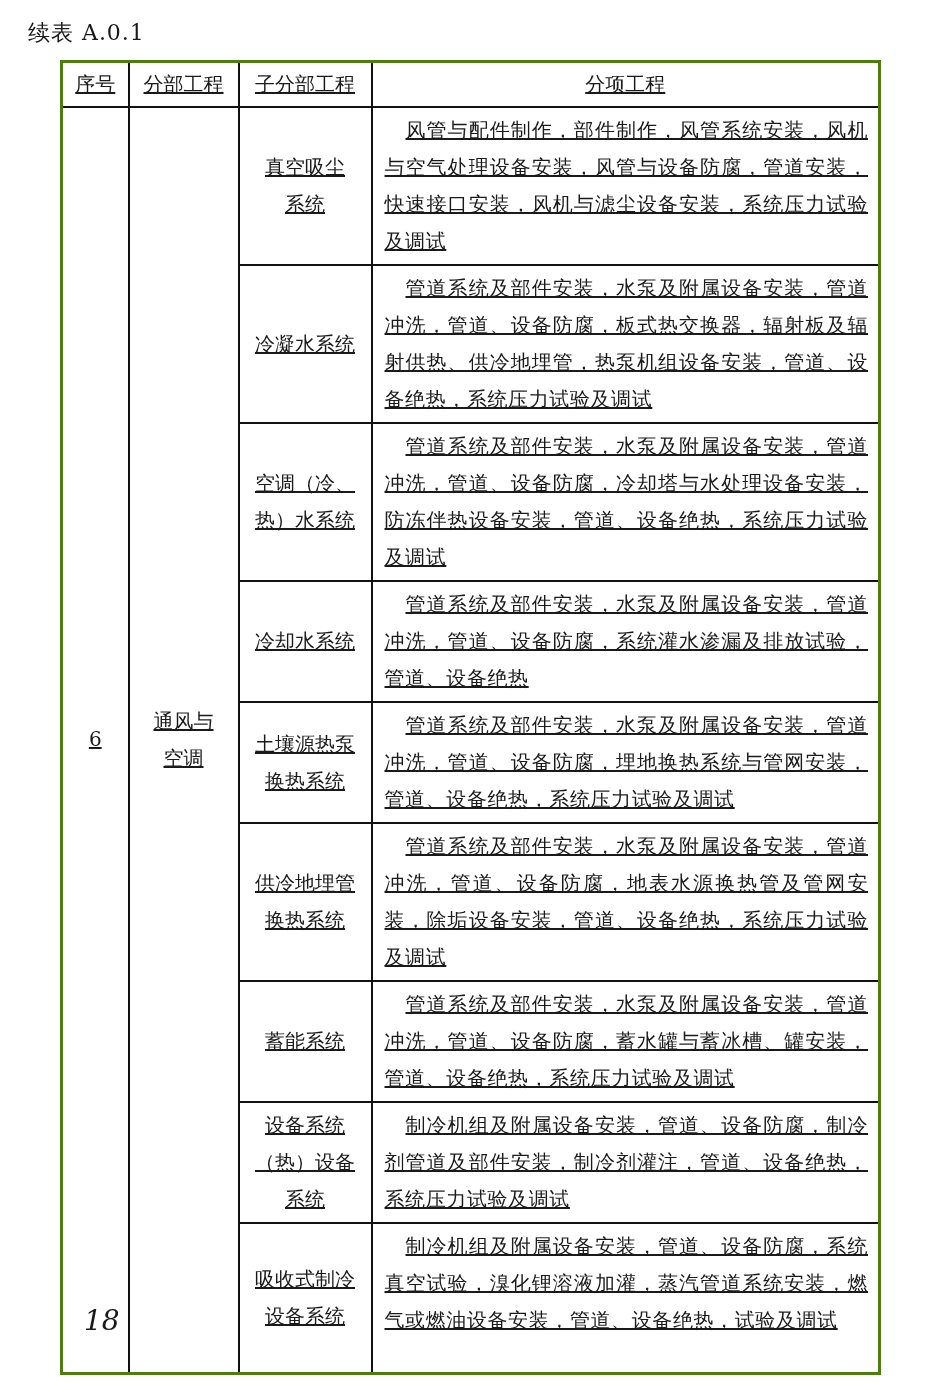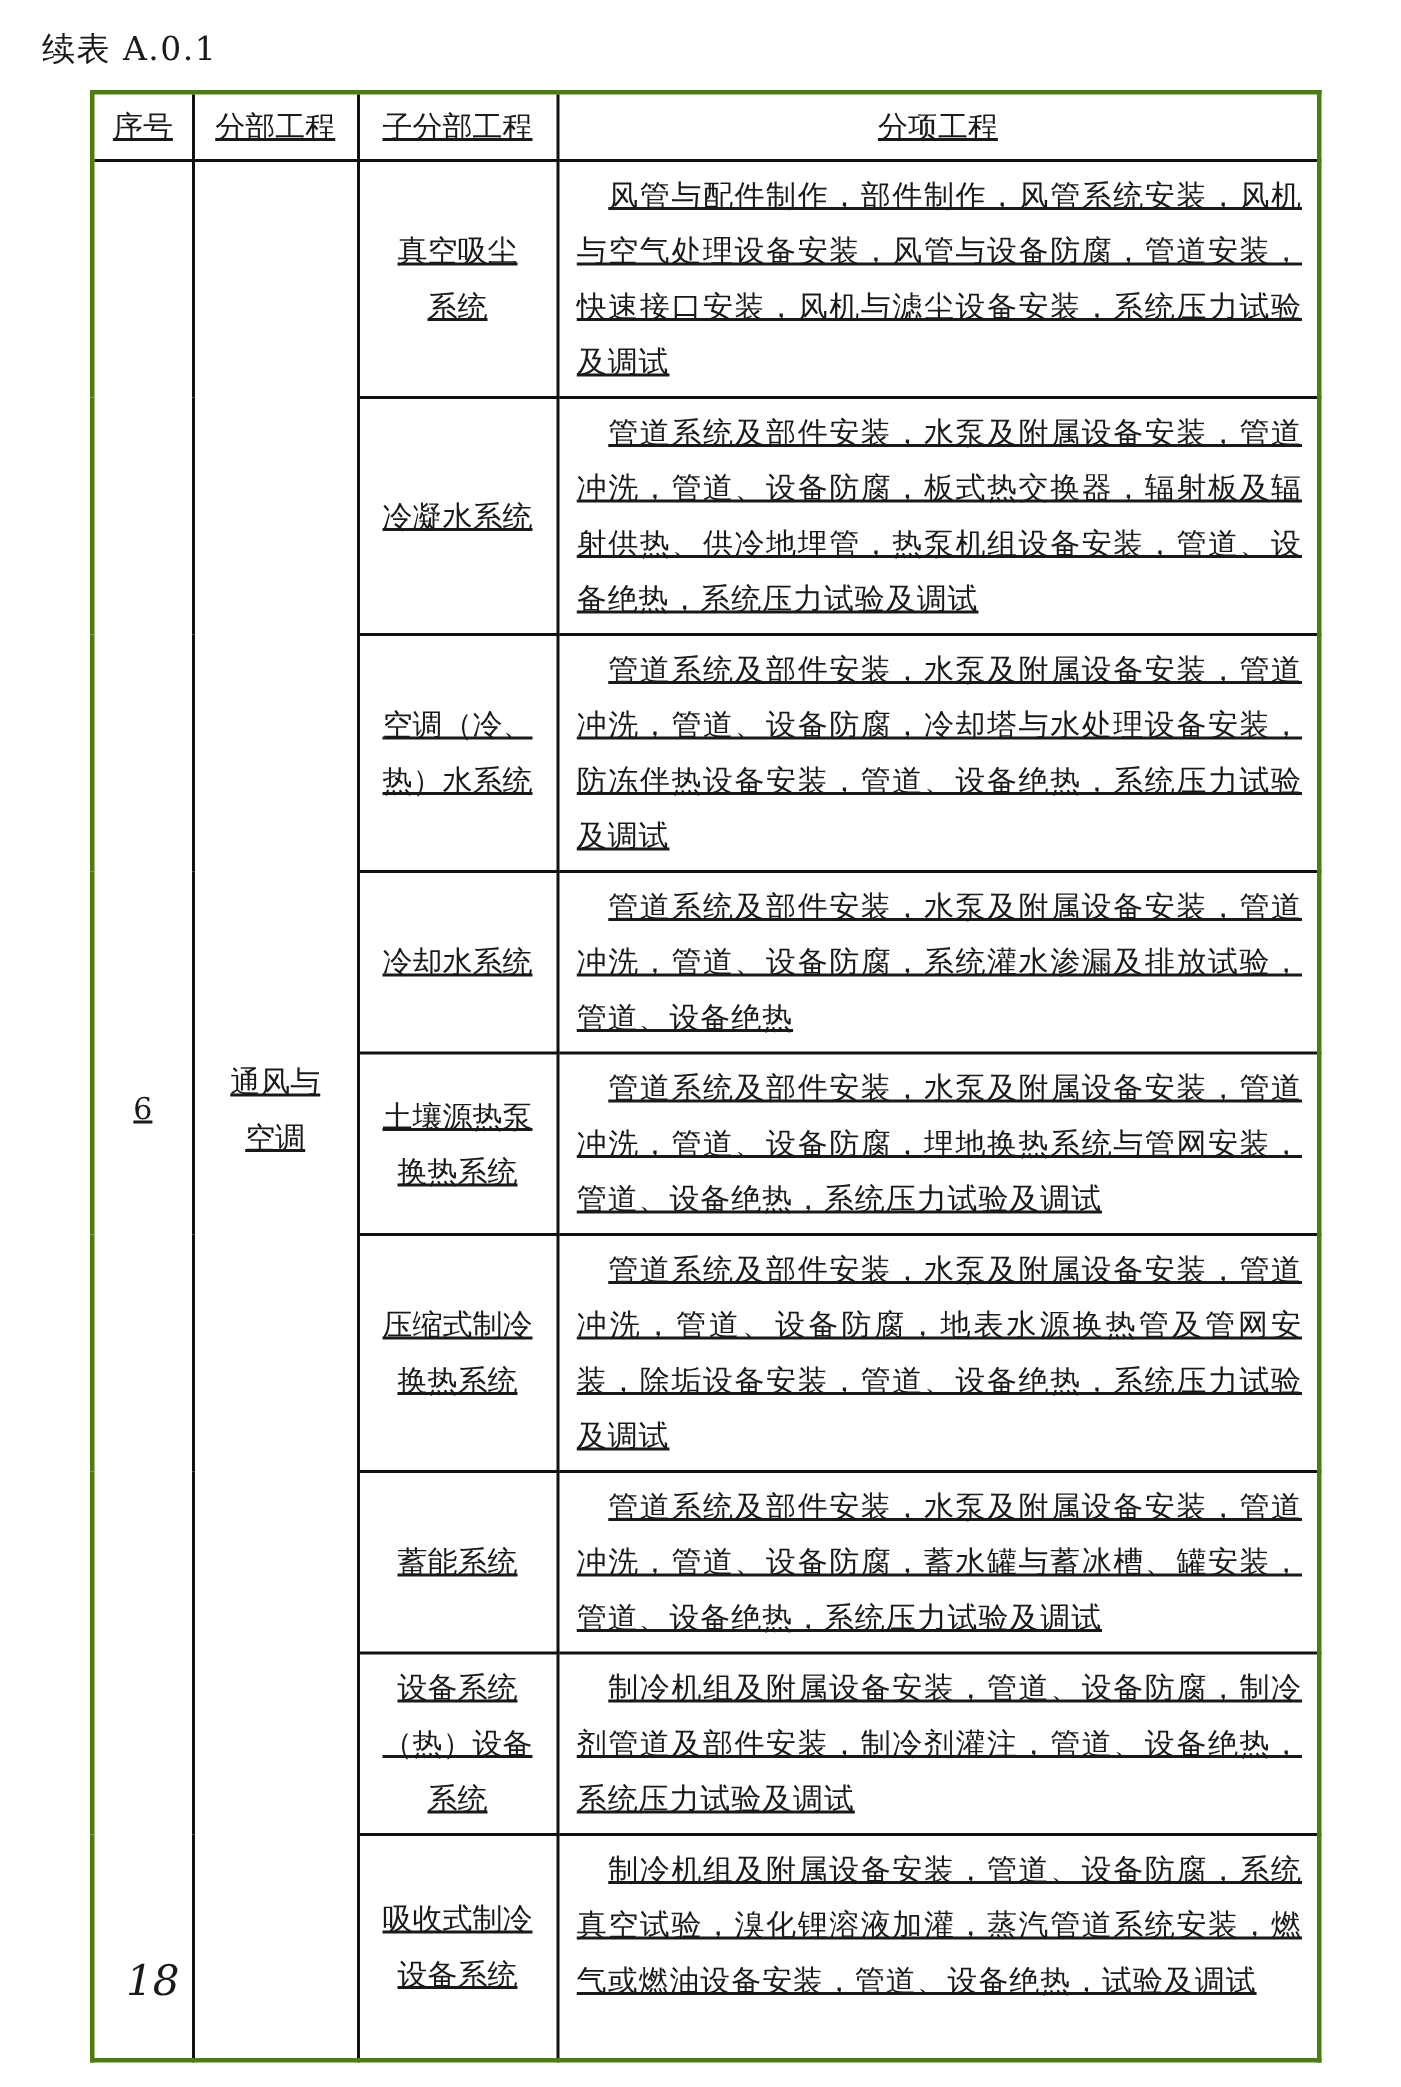--- a/index.html
+++ b/index.html
@@ -84,21 +84,21 @@
         <td class="sub">
           <span>土壤源热泵</span>
           <span>换热系统</span>
         </td>
         <td class="items">
           <span class="txt">管道系统及部件安装，水泵及附属设备安装，管道冲洗，管道、设备防腐，埋地换热系统与管网安装，管道、设备绝热，系统压力试验及调试</span>
         </td>
       </tr>
       <tr style="height: 155px;">
         <td class="sub">
-          <span>压缩式制冷</span>
+          <span>供冷地埋管</span>
           <span>换热系统</span>
         </td>
         <td class="items">
           <span class="txt">管道系统及部件安装，水泵及附属设备安装，管道冲洗，管道、设备防腐，地表水源换热管及管网安装，除垢设备安装，管道、设备绝热，系统压力试验及调试</span>
         </td>
       </tr>
       <tr style="height: 110px;">
         <td class="sub">
           <span>蓄能系统</span>
         </td>

